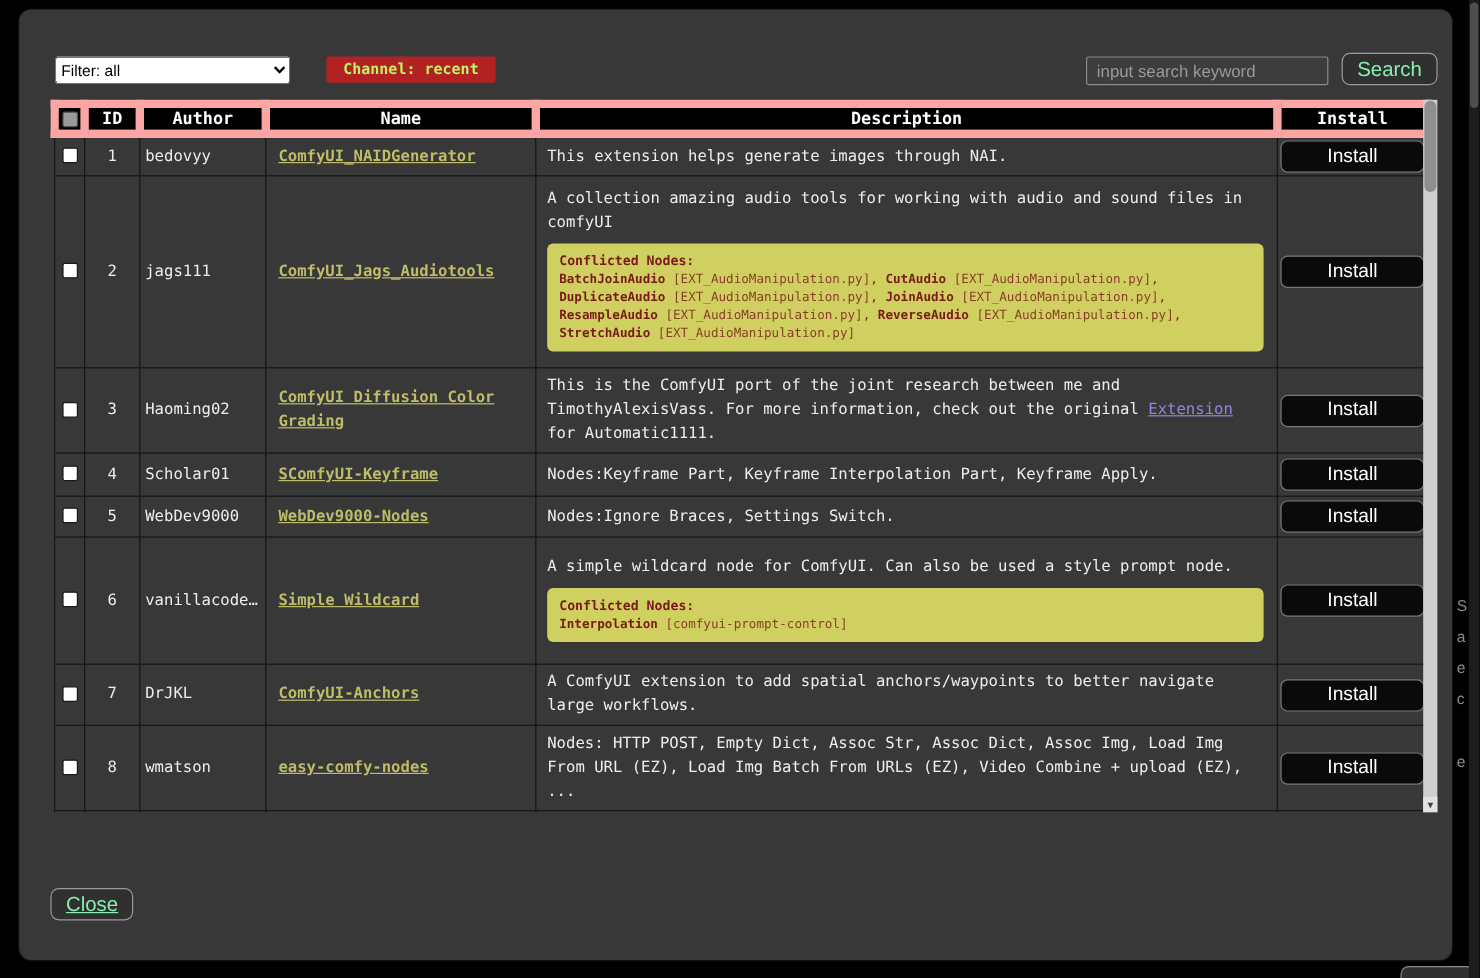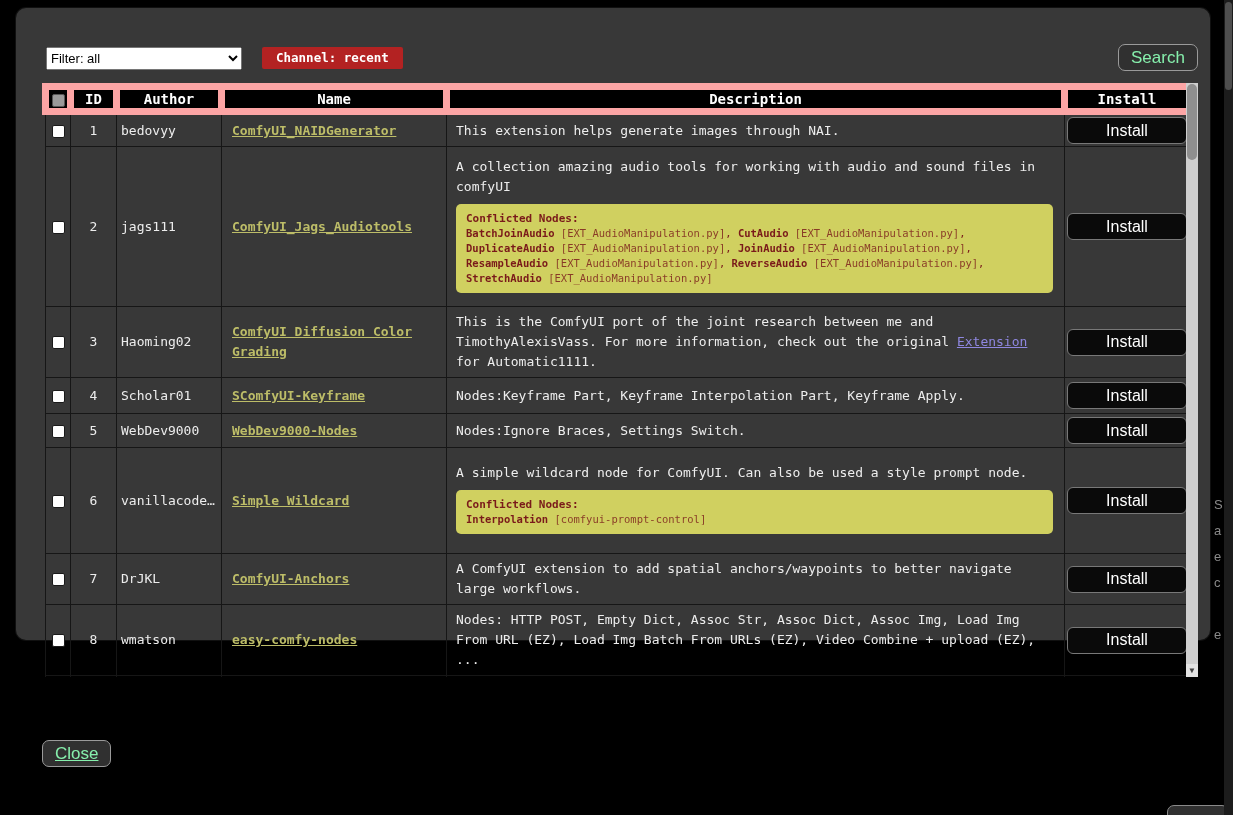--- a/index.html
+++ b/index.html
@@ -1,27 +1,27 @@
 <!DOCTYPE html>
 <html style="--page-bg: #000000; --dialog-bg: #383838; --header-bg: #000000; --name-link: #bdbd68; --desc-link: #8f87e0; --conflict-bg: #d0d060; --conflict-text: #7a1a1a; --channel-badge-bg: #b32222;"><head>
 <meta charset="utf-8">
 <style>
   * { margin:0; padding:0; box-sizing:border-box; }
   html,body { width:1233px; height:815px; overflow:hidden; }
   body { background:#000; font-family:"DejaVu Sans Mono", monospace; }
   .stage { position:relative; width:1233px; height:815px; background:var(--page-bg,#000); overflow:hidden; }
 
-  .dialog { position:absolute; left:16px; top:8px; width:1194px; height:632px;
+  .dialog { position:absolute; left:16px; top:8px; width:1194px; height:792px;
             background:var(--dialog-bg,#383838); border-radius:10px; box-shadow:0 0 0 1px #101010; }
 
   
   .filter-select { position:absolute; left:30px; top:39px; width:196px; height:23px;
                    font-family:"Liberation Sans", sans-serif; font-size:13px; }
-  .channel-badge { position:absolute; left:246px; top:39px; height:22px; padding:4px 14px;
-                   background:var(--channel-badge-bg,#b32222); color:#ffffff; font-weight:bold;
+  .channel-badge { position:absolute; left:256px; top:39px; height:22px; padding:4px 14px;
+                   background:var(--channel-badge-bg,#b32222); color:#bef264; font-weight:bold;
                    font-size:12.5px; border-radius:2px; line-height:14px; }
   .search-input { position:absolute; left:889px; top:39px; width:202px; height:24px;
                   background:#3d3d3d; border:1px solid #8a8a8a; border-radius:2px; color:#ddd;
                   font-family:"Liberation Sans", sans-serif; font-size:14px; padding:0 8px; }
   .search-input::placeholder { color:#9a9a9a; }
   .btn { background:#303030; border:1.5px solid #9a9a9a; border-radius:7px; color:#86efac;
          font-family:"Liberation Sans", sans-serif; cursor:pointer; }
   .search-btn { position:absolute; left:1102px; top:36px; height:27px; padding:0 12px; font-size:17px; }
   .close-btn  { position:absolute; left:26px; top:732px; height:27px; padding:0 12px; font-size:17px;text-decoration:underline; }
 
@@ -77,20 +77,21 @@
 <div class="stage">
 
   <div class="dialog">
 
     <select class="filter-select">
       <option>Filter: all</option>
     </select>
 
     <span class="channel-badge">Channel: recent</span>
 
+    <input class="search-input" type="text" placeholder="input search keyword" style="">
 
     <button class="btn search-btn">Search</button>
 
     <div class="table-wrap">
       <table>
         <colgroup>
           <col style="width:25px">
             <col style="width:46px">
             <col style="width:105px">
           <col style="width:225px">

